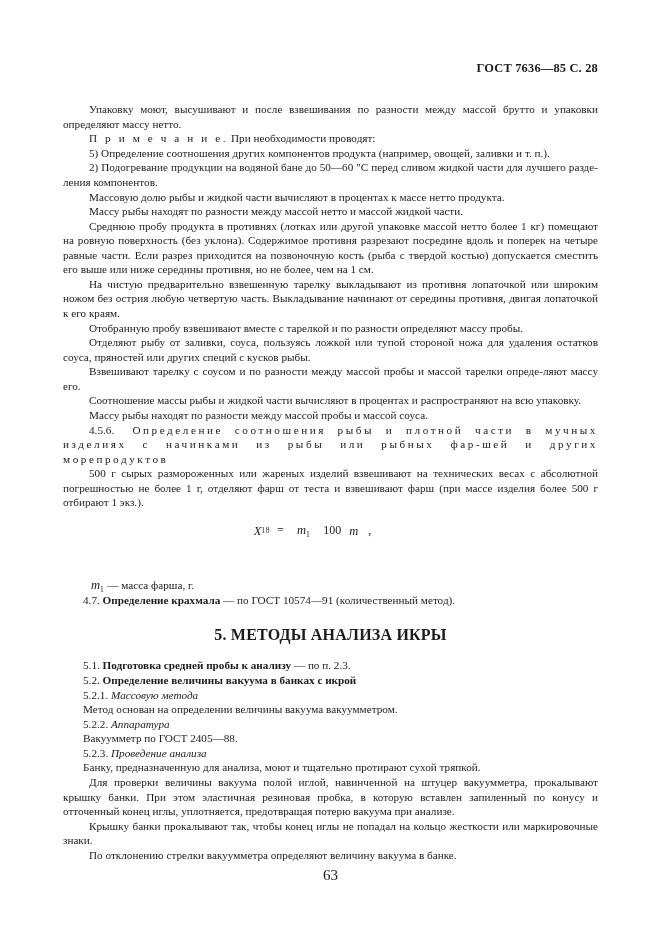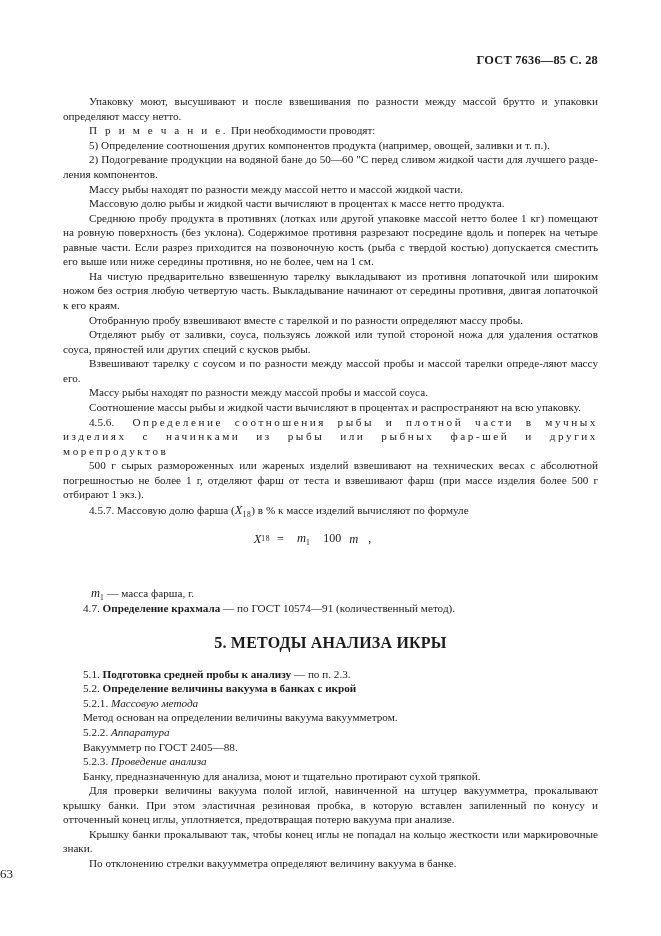--- a/index.html
+++ b/index.html
@@ -15,21 +15,21 @@
     color: #1b1b1b;
     font-family: "Liberation Serif", "DejaVu Serif", serif;
     font-size: 11.2px;
     line-height: 1.30;
     overflow: hidden;
     box-sizing: border-box;
   }
   .content {
     position: absolute;
     left: 63px;
-    top: 52px;
+    top: 60px;
     width: 535px;
     font-family: Liberation Serif, serif;
   }
   .header {
     text-align: right;
     font-weight: bold;
     font-size: 12.4px;
     letter-spacing: 0.2px;
     margin: 0 0 26px 0;
     white-space: nowrap;
@@ -121,62 +121,62 @@
     text-indent: 0;
     text-align: left;
     white-space: nowrap;
   }
   .where-indent { padding-left: 28px; }
   .pagenum {
     position: absolute;
     left: 0;
     right: 0;
     top: 866px;
-    font-size: 13px;
+    text-align: center;
+    font-size: 15px;
   }
 </style>
 </head>
 <body>
 
 <div class="page">
   <div class="content">
 
     <div class="header">ГОСТ 7636—85 С. 28</div>
 
     <p>Упаковку моют, высушивают и после взвешивания по разности между массой брутто и упаковки определяют массу нетто.</p>
 
     <p><span class="spaced">П р и м е ч а н и е.</span><span> При необходимости проводят:</span></p>
 
     <p>5) Определение соотношения других компонентов продукта (например, овощей, заливки и т. п.).</p>
 
     <p>2) Подогревание продукции на водяной бане до 50—60 "C перед сливом жидкой части для лучшего разде-ления  компонентов.</p>
 
+    <p>Массовую долю рыбы и жидкой части вычисляют в процентах к массе нетто продукта.</p>
+
     <p>Массу рыбы находят по разности между массой нетто и массой жидкой части.</p>
 
-    <p>Массовую долю рыбы и жидкой части вычисляют в процентах к массе нетто продукта.</p>
-
     <p>Среднюю пробу продукта в противнях (лотках или другой упаковке массой нетто более 1 кг) помещают на ровную поверхность (без уклона). Содержимое противня разрезают посредине вдоль и поперек на четыре равные части. Если разрез приходится на позвоночную кость (рыба с твердой костью) допускается сместить его выше или ниже середины противня, но не более, чем на 1 см.</p>
 
     <p>На чистую предварительно взвешенную тарелку выкладывают из противня лопаточкой или широким ножом без острия любую четвертую часть. Выкладывание начинают от середины противня, двигая лопаточкой к его краям.</p>
 
     <p>Отобранную пробу взвешивают вместе с тарелкой и по разности определяют массу пробы.</p>
 
     <p>Отделяют рыбу от заливки, соуса, пользуясь ложкой или тупой стороной ножа для удаления остатков соуса, пряностей или других специй с кусков рыбы.</p>
 
     <p>Взвешивают тарелку с соусом и по разности между массой пробы и массой тарелки опреде-ляют массу его.</p>
 
+    <p>Соотношение массы рыбы и жидкой части вычисляют в процентах и распространяют на всю упаковку.</p>
+
     <p>Массу рыбы находят по разности между массой пробы и массой соуса.</p>
 
-    <p>Соотношение массы рыбы и жидкой части вычисляют в процентах и распространяют на всю упаковку.</p>
-
     <p class="spaced-head"><span style="letter-spacing:0">4.5.6.</span><span style="letter-spacing:0">&nbsp;&nbsp;</span><span>Определение   соотношения   рыбы  и  плотной  части  в  мучных   изделиях   с   начинками   из   рыбы   или   рыбных  фар-шей  и  других  морепродуктов</span></p>
 
     <p>500 г сырых размороженных или жареных изделий взвешивают на технических весах с абсолютной погрешностью не более 1 г, отделяют фарш от теста и взвешивают фарш (при массе изделия  более 500 г отбирают 1 экз.).</p>
 
-    <p><span>4.5.7. Массовую долю фарша (</span><span class="var">X</span><sub>18</sub><span>) в %  к массе изделий вычисляют по формуле</span></p>
 
     <div class="formula">
       <span class="formula-inner">
         <span class="var">X</span>
           <sub>18</sub>
         <span class="eq">=</span>
         <span class="frac">
           <span class="num"><span class="var">m</span><sub>1</sub><span class="mul"></span><span style="font-style:normal">100</span></span>
           <span class="bar"></span>
           <span class="den var">m</span>

